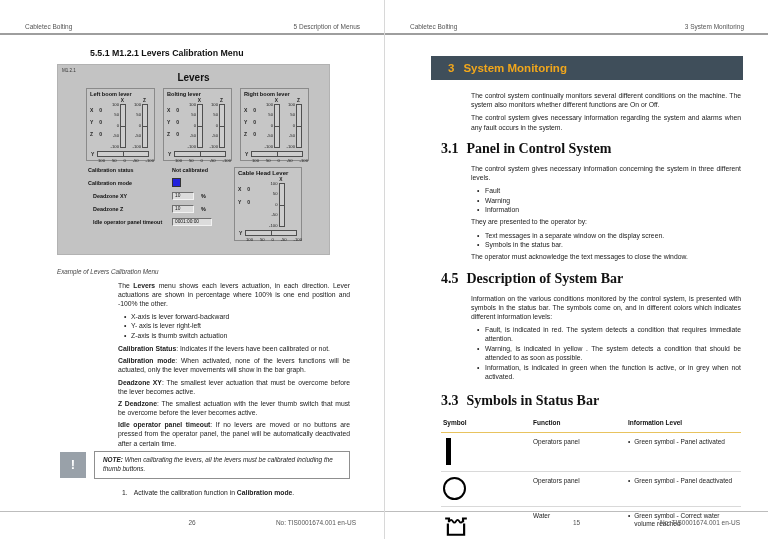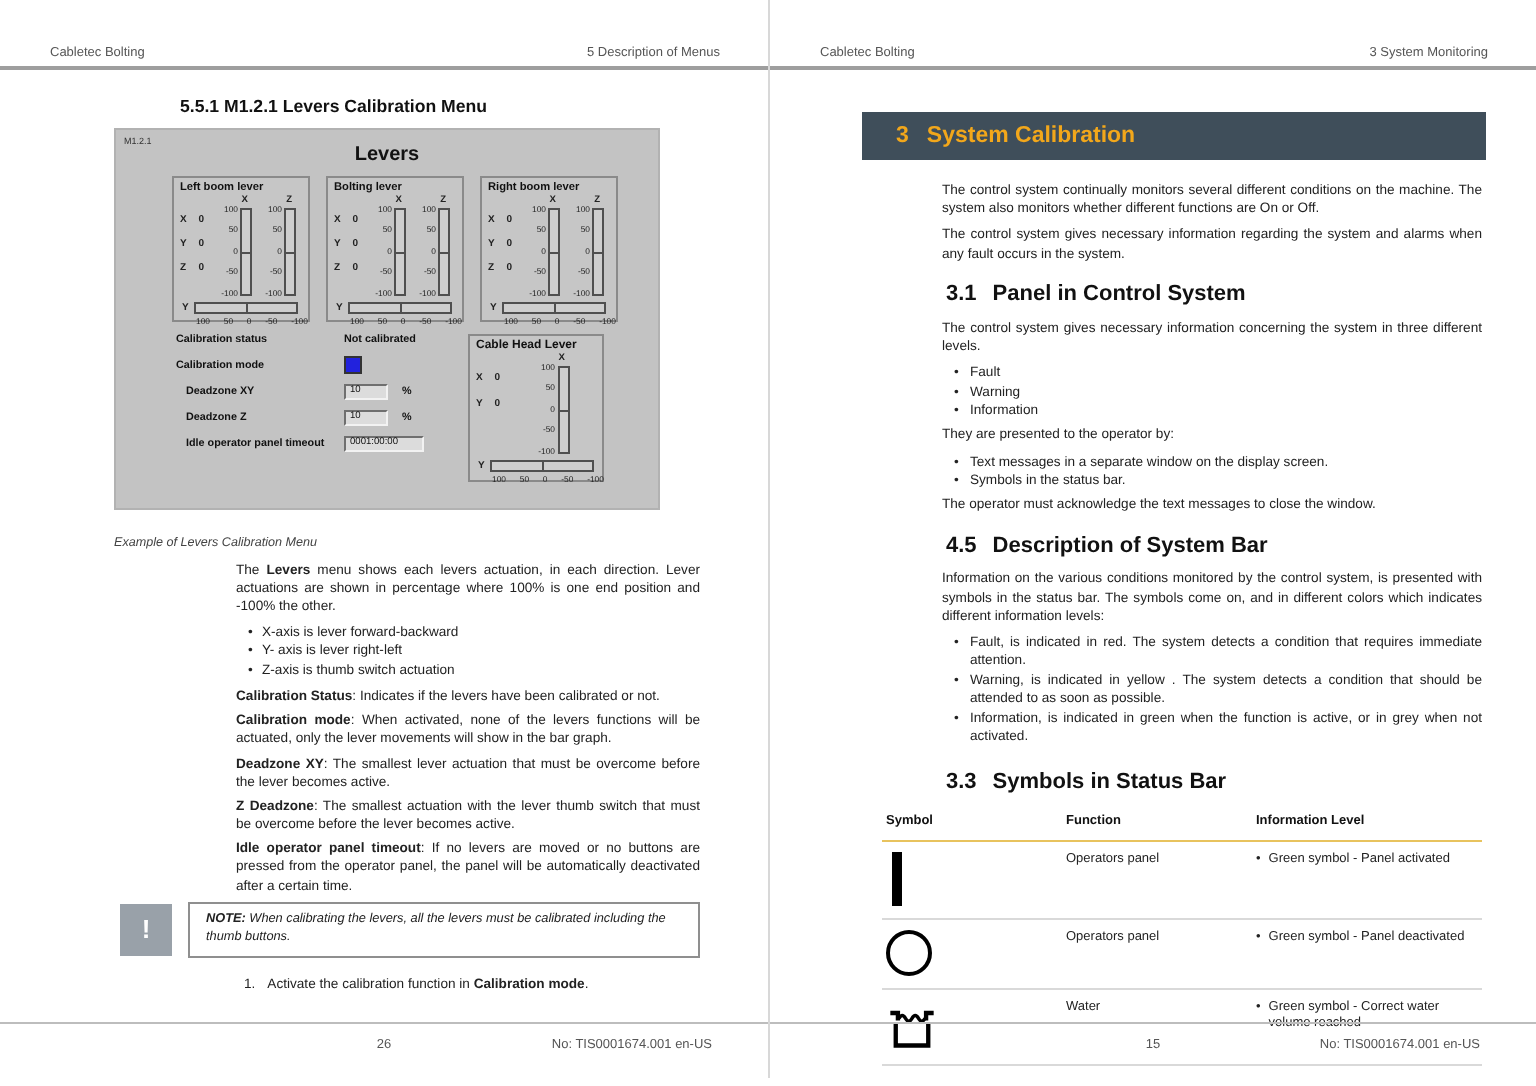--- a/index.html
+++ b/index.html
@@ -68,21 +68,21 @@
   .note-icon { width:26px; height:26px; background:#99a1a9; color:#fff; font-weight:bold; font-size:13px; display:flex; align-items:center; justify-content:center; flex:none; align-self:center; }
   .note-box { flex:1; border:1px solid #8f8f8f; margin-left:8px; padding:4px 8px; font-size:6.4px; font-style:italic; line-height:1.4; }
   .step { margin-left:62px; display:flex; gap:6px; }
 
   
   .sec-bar { position:absolute; left:46px; top:56px; width:312px; height:24px; background:#3f4e5a; color:#f2a71b; display:flex; align-items:center; padding-left:17px; gap:9px; font-size:11.5px; font-weight:bold; }
   .r-body { position:absolute; left:56px; top:91px; width:300px; font-size:6.8px; line-height:1.35; color:#222; }
   .r-body p.para { margin-left:30px; width:270px; text-align:justify; margin-bottom:4px; }
   .r-body ul.blist { margin-left:36px; width:264px; margin-bottom:3px; }
   .r-body ul.blist li { text-align:justify; padding-left:8px; }
-  .rhead { display:flex; gap:8px; font-size:11px; font-weight:bold; color:#111; margin:8px 0 5px 32px; }
+  .rhead { display:flex; gap:8px; font-size:14px; font-weight:bold; color:#111; margin:8px 0 5px 0;font-family:Liberation Serif, serif; }
 
   table.sym { border-collapse:collapse; width:300px; margin-top:4px; font-size:6.5px; }
   table.sym th { text-align:left; font-weight:bold; color:#111; border-bottom:1.5px solid #e8c35e; padding:3px 2px 4px 2px; }
   table.sym td { border-bottom:1px solid #d9d9d9; padding:5px 2px 6px 2px; vertical-align:top; }
   col.c1 { width:90px; } col.c2 { width:95px; } col.c3 { width:115px; }
   .bullet-cell { display:flex; gap:4px; }
   .icon-vbar { width:5px; height:27px; background:#000; margin-left:3px; }
   .icon-circle { width:23px; height:23px; border:2.6px solid #000; border-radius:50%; }
   .water-svg { display:block; }
 
@@ -393,21 +393,21 @@
 
   <div class="page right">
     <div class="pg-header">
       <span>Cabletec Bolting</span>
       <span>3 System Monitoring</span>
     </div>
     <div class="pg-header-rule"></div>
 
     <div class="sec-bar">
       <span>3</span>
-      <span>System Calibration</span>
+      <span>System Monitoring</span>
     </div>
 
     <div class="r-body">
       <p class="para">The control system continually monitors several different conditions on the machine. The system also monitors whether different functions are On or Off.</p>
       <p class="para" style="margin-bottom:8px;">The control system gives necessary information regarding the system and alarms when any fault occurs in the system.</p>
 
       <div class="rhead">
         <span>3.1</span>
           <span>Panel in Control System</span>
       </div>

